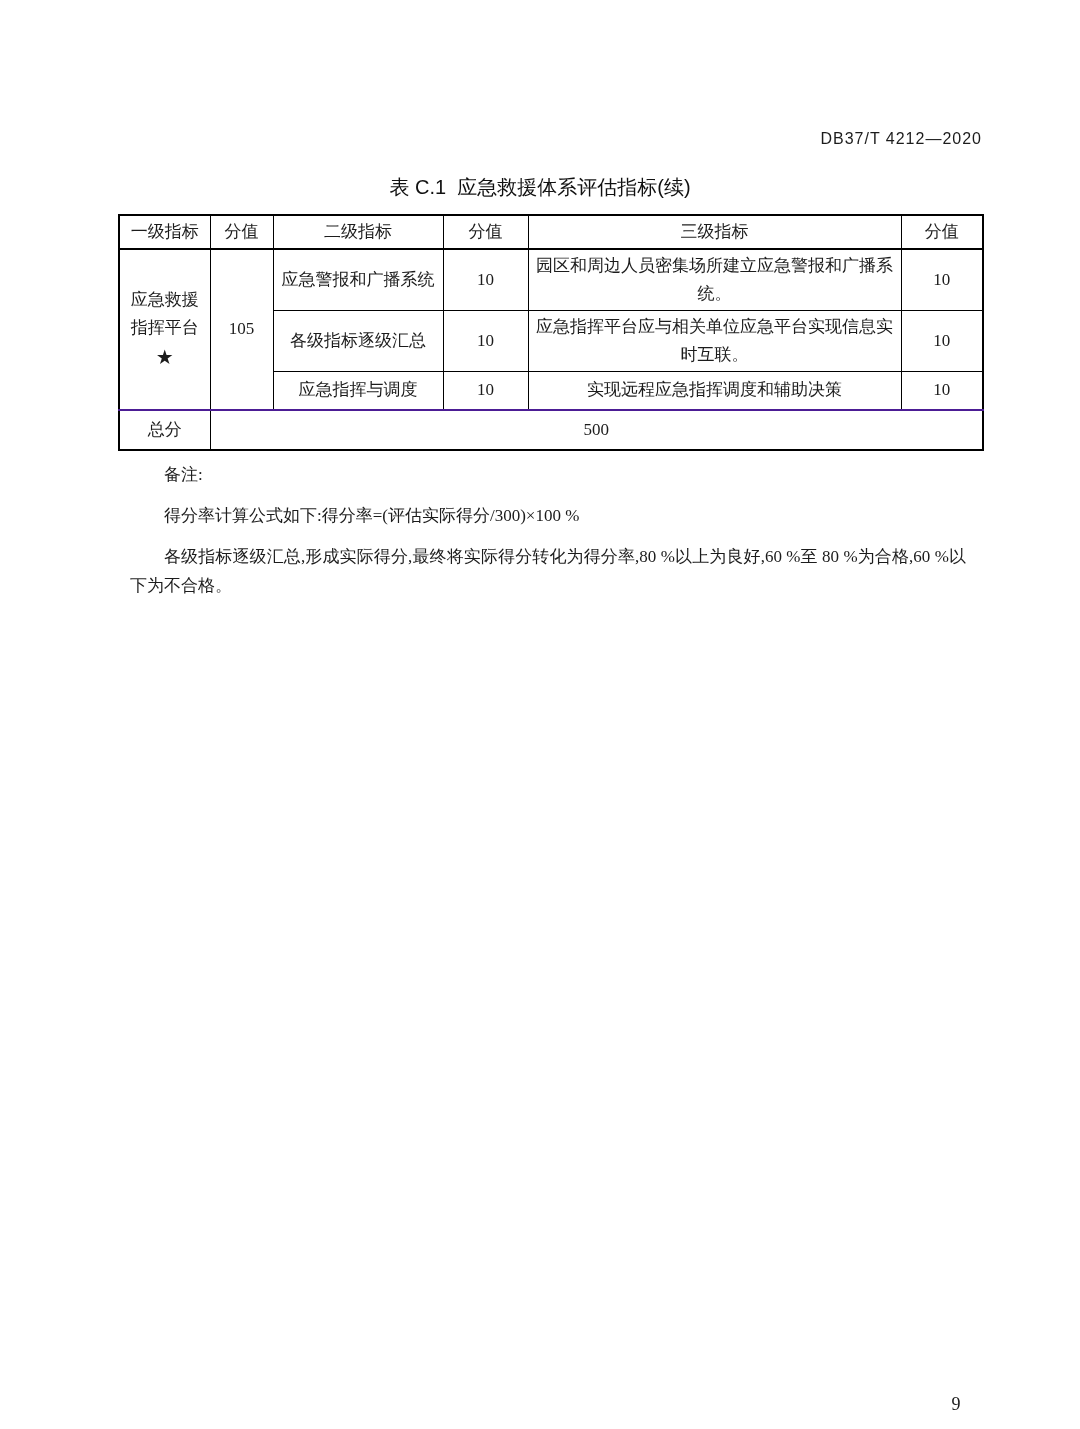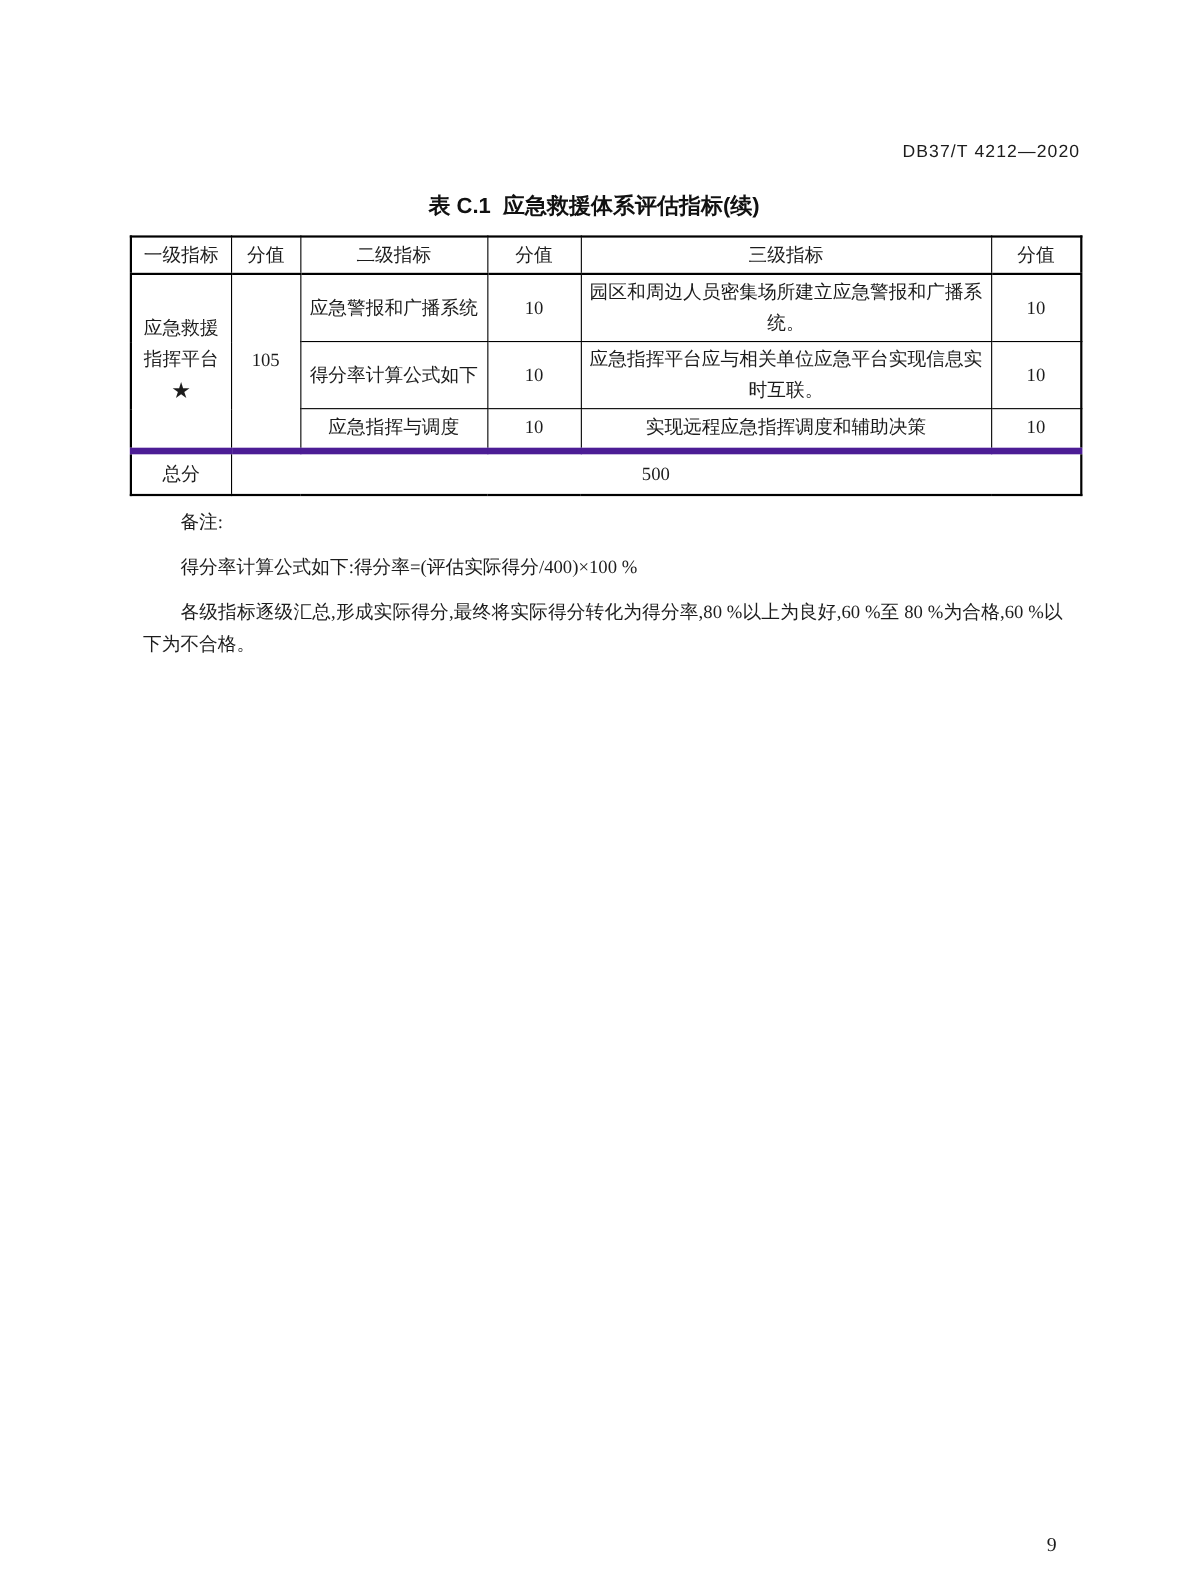--- a/index.html
+++ b/index.html
@@ -23,21 +23,21 @@
     color: #1c1c1c;
     white-space: pre;
   }
   .table-title {
     position: absolute;
     top: 174px;
     left: 0;
     width: 100%;
     text-align: center;
     font-family: "Liberation Sans", "DejaVu Sans", sans-serif;
-    font-weight: bold;
+    font-weight: normal;
     font-size: 20px;
     color: #111;
     white-space: pre;
   }
   table.eval-table {
     position: absolute;
     top: 214px;
     left: 118px;
     width: 864px;
     border-collapse: collapse;
@@ -51,21 +51,21 @@
     text-align: center;
     vertical-align: middle;
     font-weight: normal;
     padding: 2px 4px;
     line-height: 28px;
   }
   table.eval-table tr.head th { height: 34px; border-bottom: 2px solid #000; }
   tr.body-row-1 td { height: 60px; }
   tr.body-row-2 td { height: 57px; }
   tr.body-row-3 td { height: 38px; }
-  tr.total-row td { height: 40px; border-top: 6px solid #4c1d95; }
+  tr.total-row td { height: 40px; border-top: 2px solid #4c1d95; }
   td.level3-cell {
     text-align: left;
     padding: 2px 9px;
   }
   td.level1-cell { line-height: 30px; }
   td.level1-cell .star-line { font-size: 20px; line-height: 30px; }
   .notes {
     position: absolute;
     top: 448px;
     left: 118px;
@@ -119,39 +119,39 @@
           <div>指挥平台</div>
           <div class="star-line">★</div>
         </td>
         <td rowspan="3">105</td>
         <td>应急警报和广播系统</td>
         <td>10</td>
         <td class="level3-cell">园区和周边人员密集场所建立应急警报和广播系统。</td>
         <td>10</td>
       </tr>
       <tr class="body-row-2">
-        <td>得分率计算公式如下</td>
+        <td>各级指标逐级汇总</td>
         <td>10</td>
         <td class="level3-cell">应急指挥平台应与相关单位应急平台实现信息实时互联。</td>
         <td>10</td>
       </tr>
       <tr class="body-row-3">
         <td>应急指挥与调度</td>
         <td>10</td>
         <td class="level3-cell">实现远程应急指挥调度和辅助决策</td>
         <td>10</td>
       </tr>
       <tr class="total-row">
         <td>总分</td>
         <td colspan="5">500</td>
       </tr>
     </tbody>
   </table>
 
   <div class="notes">
     <p>备注:</p>
-    <p>得分率计算公式如下:得分率=(评估实际得分/400)×100 %</p>
+    <p>得分率计算公式如下:得分率=(评估实际得分/300)×100 %</p>
     <p>各级指标逐级汇总,形成实际得分,最终将实际得分转化为得分率,80 %以上为良好,60 %至 80 %为合格,60 %以下为不合格。</p>
   </div>
 
   <div class="page-number">9</div>
 
 </div>
 
 </body></html>

